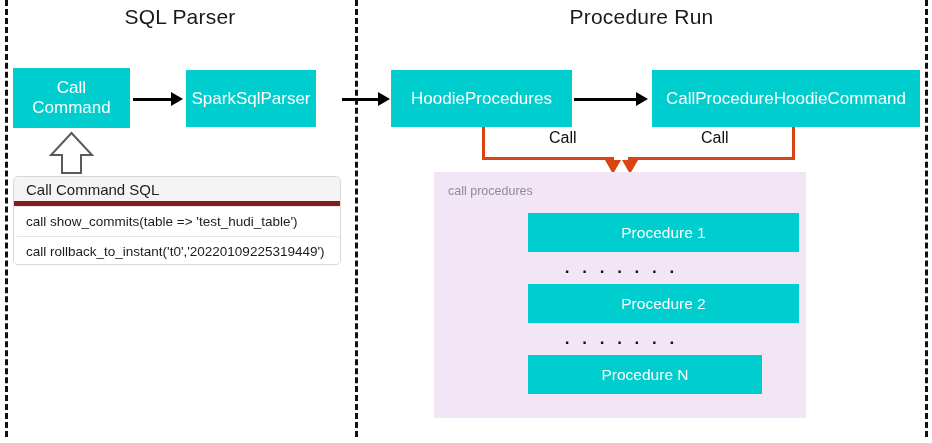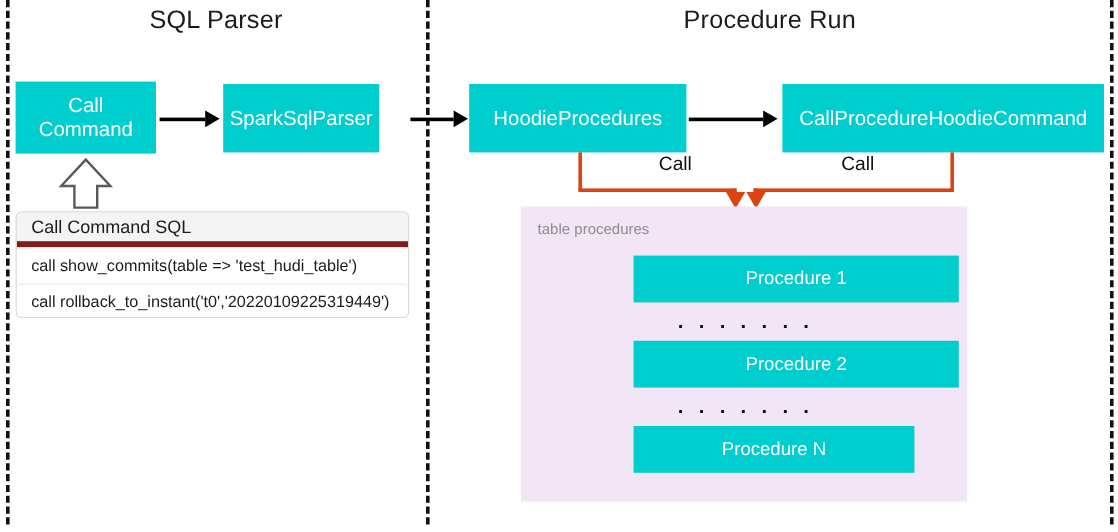--- a/index.html
+++ b/index.html
@@ -213,21 +213,21 @@
   <div class="orange-v" style="left:792px; top:127px; height:32px;"></div>
   <div class="orange-h" style="left:628px; top:157px; width:167px;"></div>
   <div class="orange-v" style="left:628px; top:157px; height:8px;"></div>
   <div class="orange-head-down" style="left:622px; top:160px;"></div>
 
   <div class="edge-label" style="left:543px; top:129px;">Call</div>
   <div class="edge-label" style="left:695px; top:129px;">Call</div>
 
   <div class="purple-panel" style="left:434px; top:172px; width:372px; height:246px;"></div>
 
-  <div class="panel-caption" style="left:448px; top:184px;">table procedures</div>
+  <div class="panel-caption" style="left:448px; top:184px;">call procedures</div>
 
   <div class="proc-box" style="left:486px; top:213px; width:271px; height:39px;">Procedure 1</div>
 
   <div class="dots" style="left:486px; top:258px; width:271px;">. . . . . . .</div>
 
   <div class="proc-box" style="left:486px; top:284px; width:271px; height:39px;">Procedure 2</div>
 
   <div class="dots" style="left:486px; top:329px; width:271px;">. . . . . . .</div>
 
   <div class="proc-box" style="left:486px; top:355px; width:234px; height:39px;">Procedure N</div>

